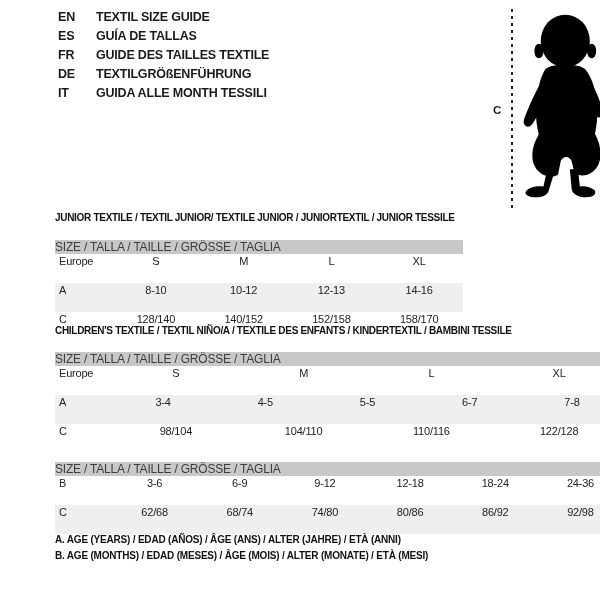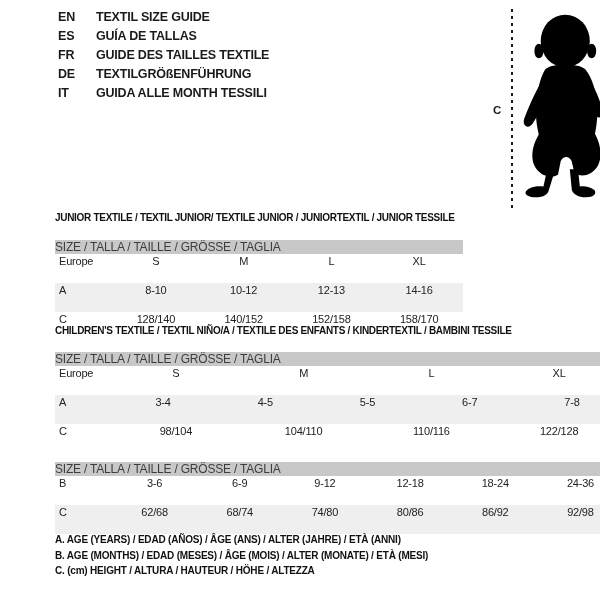--- a/index.html
+++ b/index.html
@@ -162,16 +162,15 @@
       <span class="cell">74/80</span>
       <span class="cell">80/86</span>
       <span class="cell">86/92</span>
       <span class="cell">92/98</span>
     </div>
   </div>
 
   <div class="footnotes">
     <div>A. AGE (YEARS) / EDAD (AÑOS) / ÂGE (ANS) / ALTER (JAHRE) / ETÀ (ANNI)</div>
     <div>B. AGE (MONTHS) / EDAD (MESES) / ÂGE (MOIS) / ALTER (MONATE) / ETÀ (MESI)</div>
-    <div>C. (cm) HEIGHT / ALTURA / HAUTEUR / HÖHE / ALTEZZA</div>
   </div>
 
 </div>
 
 </body></html>

